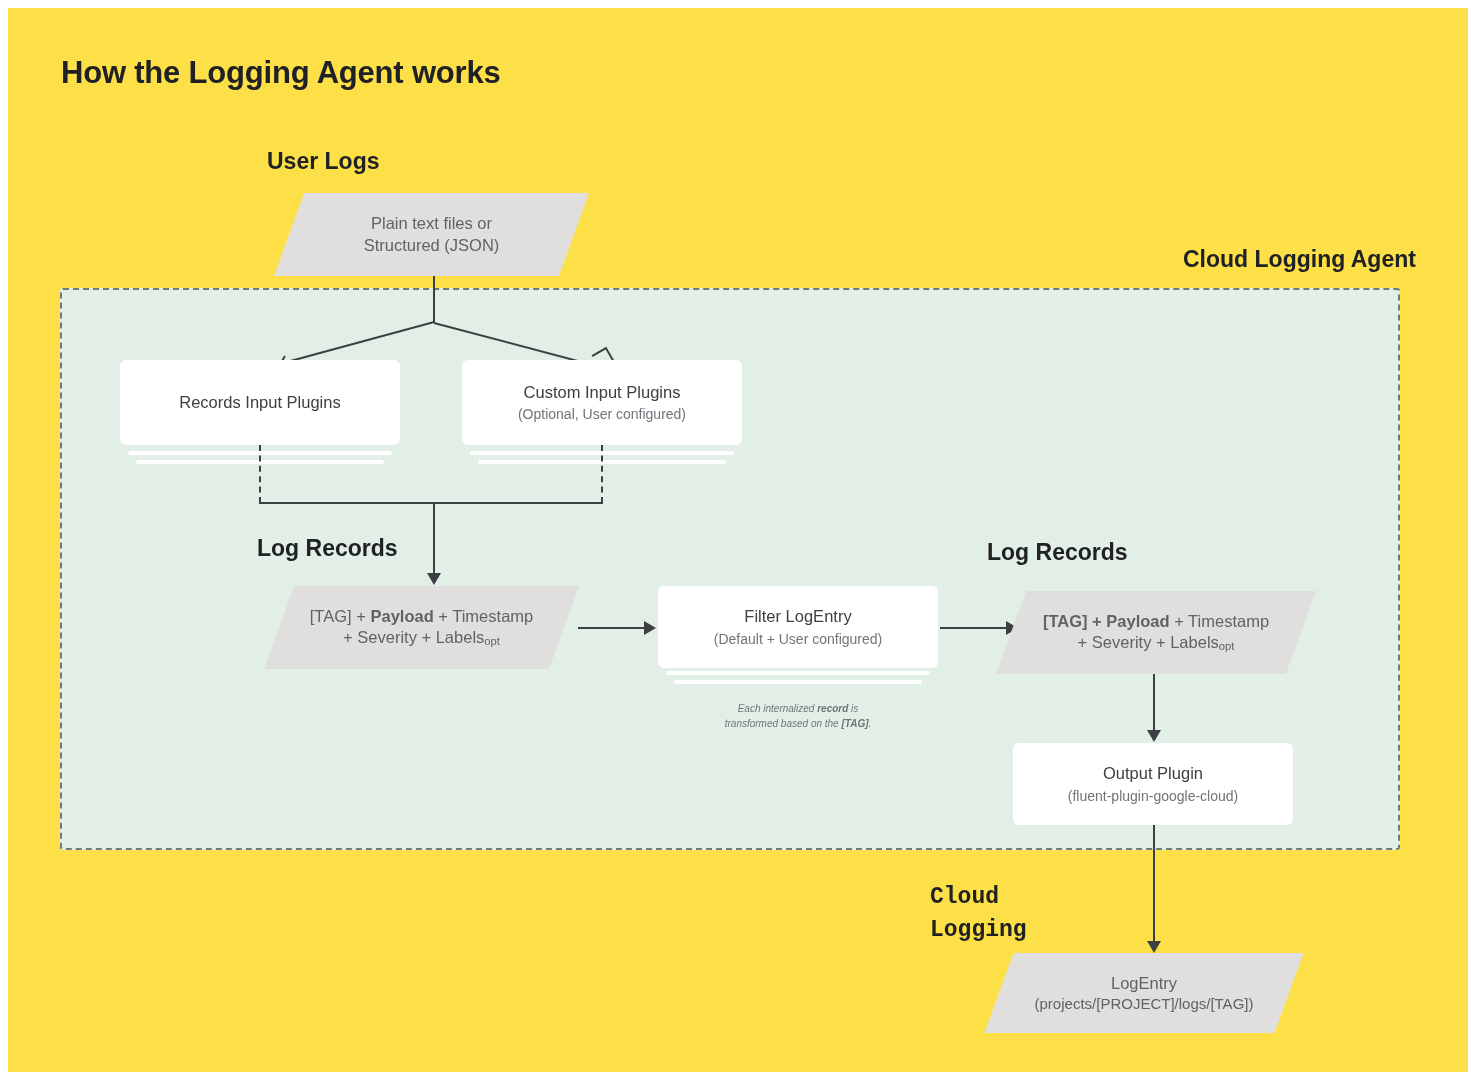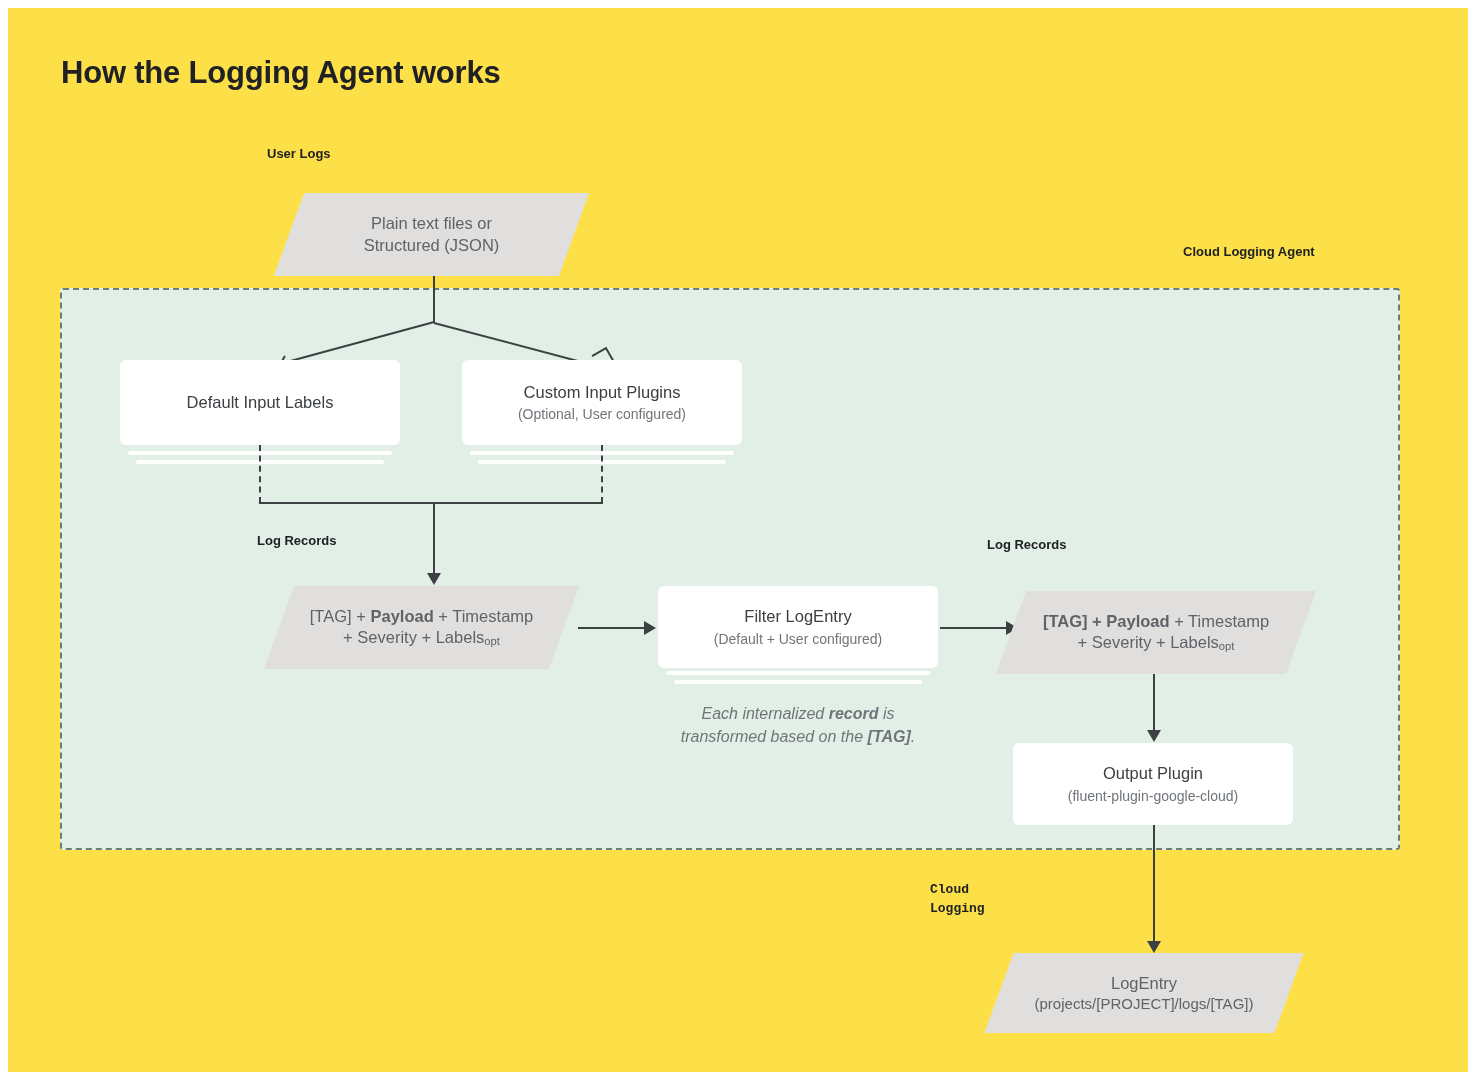--- a/index.html
+++ b/index.html
@@ -28,21 +28,21 @@
     left: 53px;
     top: 47px;
     font-size: 31px;
     font-weight: bold;
     color: #202124;
     letter-spacing: -0.2px;
   }
 
   
   .section-label {
-    font-size: 13px;
+    font-size: 23px;
     font-weight: bold;
     color: #202124;
     white-space: nowrap;
     line-height: 1.45;
   }
 
   
   #agent-region {
     left: 52px;
     top: 280px;
@@ -119,21 +119,21 @@
     border-top: 7px solid transparent;
     border-bottom: 7px solid transparent;
     border-left: 12px solid #3c4043;
   }
   
   .chev { width: 18px; height: 18px; }
   .chev svg { display: block; overflow: visible; }
 
   
   #filter-note {
-    font-size: 16px;
+    font-size: 10px;
     font-style: italic;
     color: #70757a;
     text-align: center;
     line-height: 1.45;
     white-space: pre-line;
   }
   #filter-note b { font-weight: bold; }
 
   sub { font-size: 0.68em; vertical-align: -0.22em; }
   .b { font-weight: bold; }
@@ -176,21 +176,21 @@
       <path d="M2 2 L2 18 L18 18" fill="none" stroke="#3c4043" stroke-width="2" transform="rotate(-60 10 10)"></path>
     </svg>
   </div>
   <div class="abs chev" style="left:585px; top:341px;">
     <svg width="22" height="22" viewBox="0 0 22 22">
       <path d="M2 2 L2 18 L18 18" fill="none" stroke="#3c4043" stroke-width="2" transform="rotate(150 10 10)"></path>
     </svg>
   </div>
 
   <div class="abs card" style="left:112px; top:352px; width:280px; height:85px;">
-    <div class="card-title">Default Input Labels</div>
+    <div class="card-title">Records Input Plugins</div>
   </div>
   <div class="abs stack-line" style="left:120px; top:443px; width:264px;"></div>
   <div class="abs stack-line" style="left:128px; top:452px; width:248px;"></div>
 
   <div class="abs card" style="left:454px; top:352px; width:280px; height:85px;">
     <div class="card-title">Custom Input Plugins</div>
     <div class="card-sub">(Optional, User configured)</div>
   </div>
   <div class="abs stack-line" style="left:462px; top:443px; width:264px;"></div>
   <div class="abs stack-line" style="left:470px; top:452px; width:248px;"></div>

